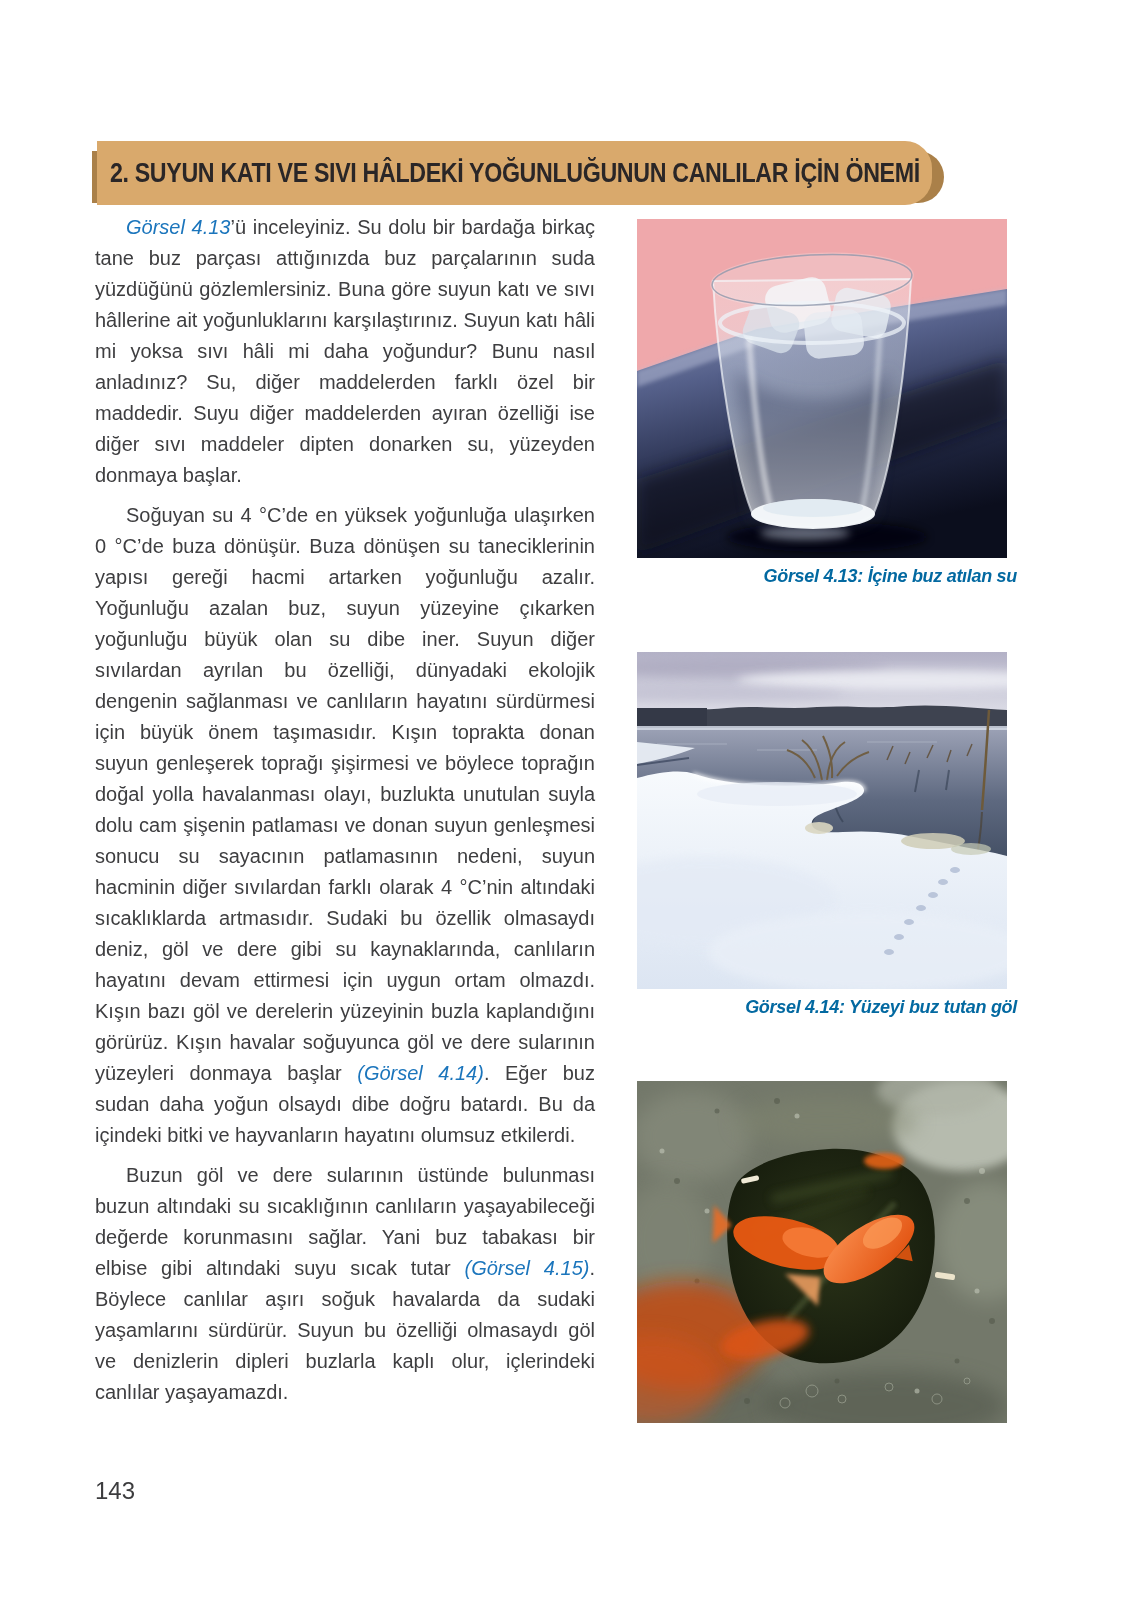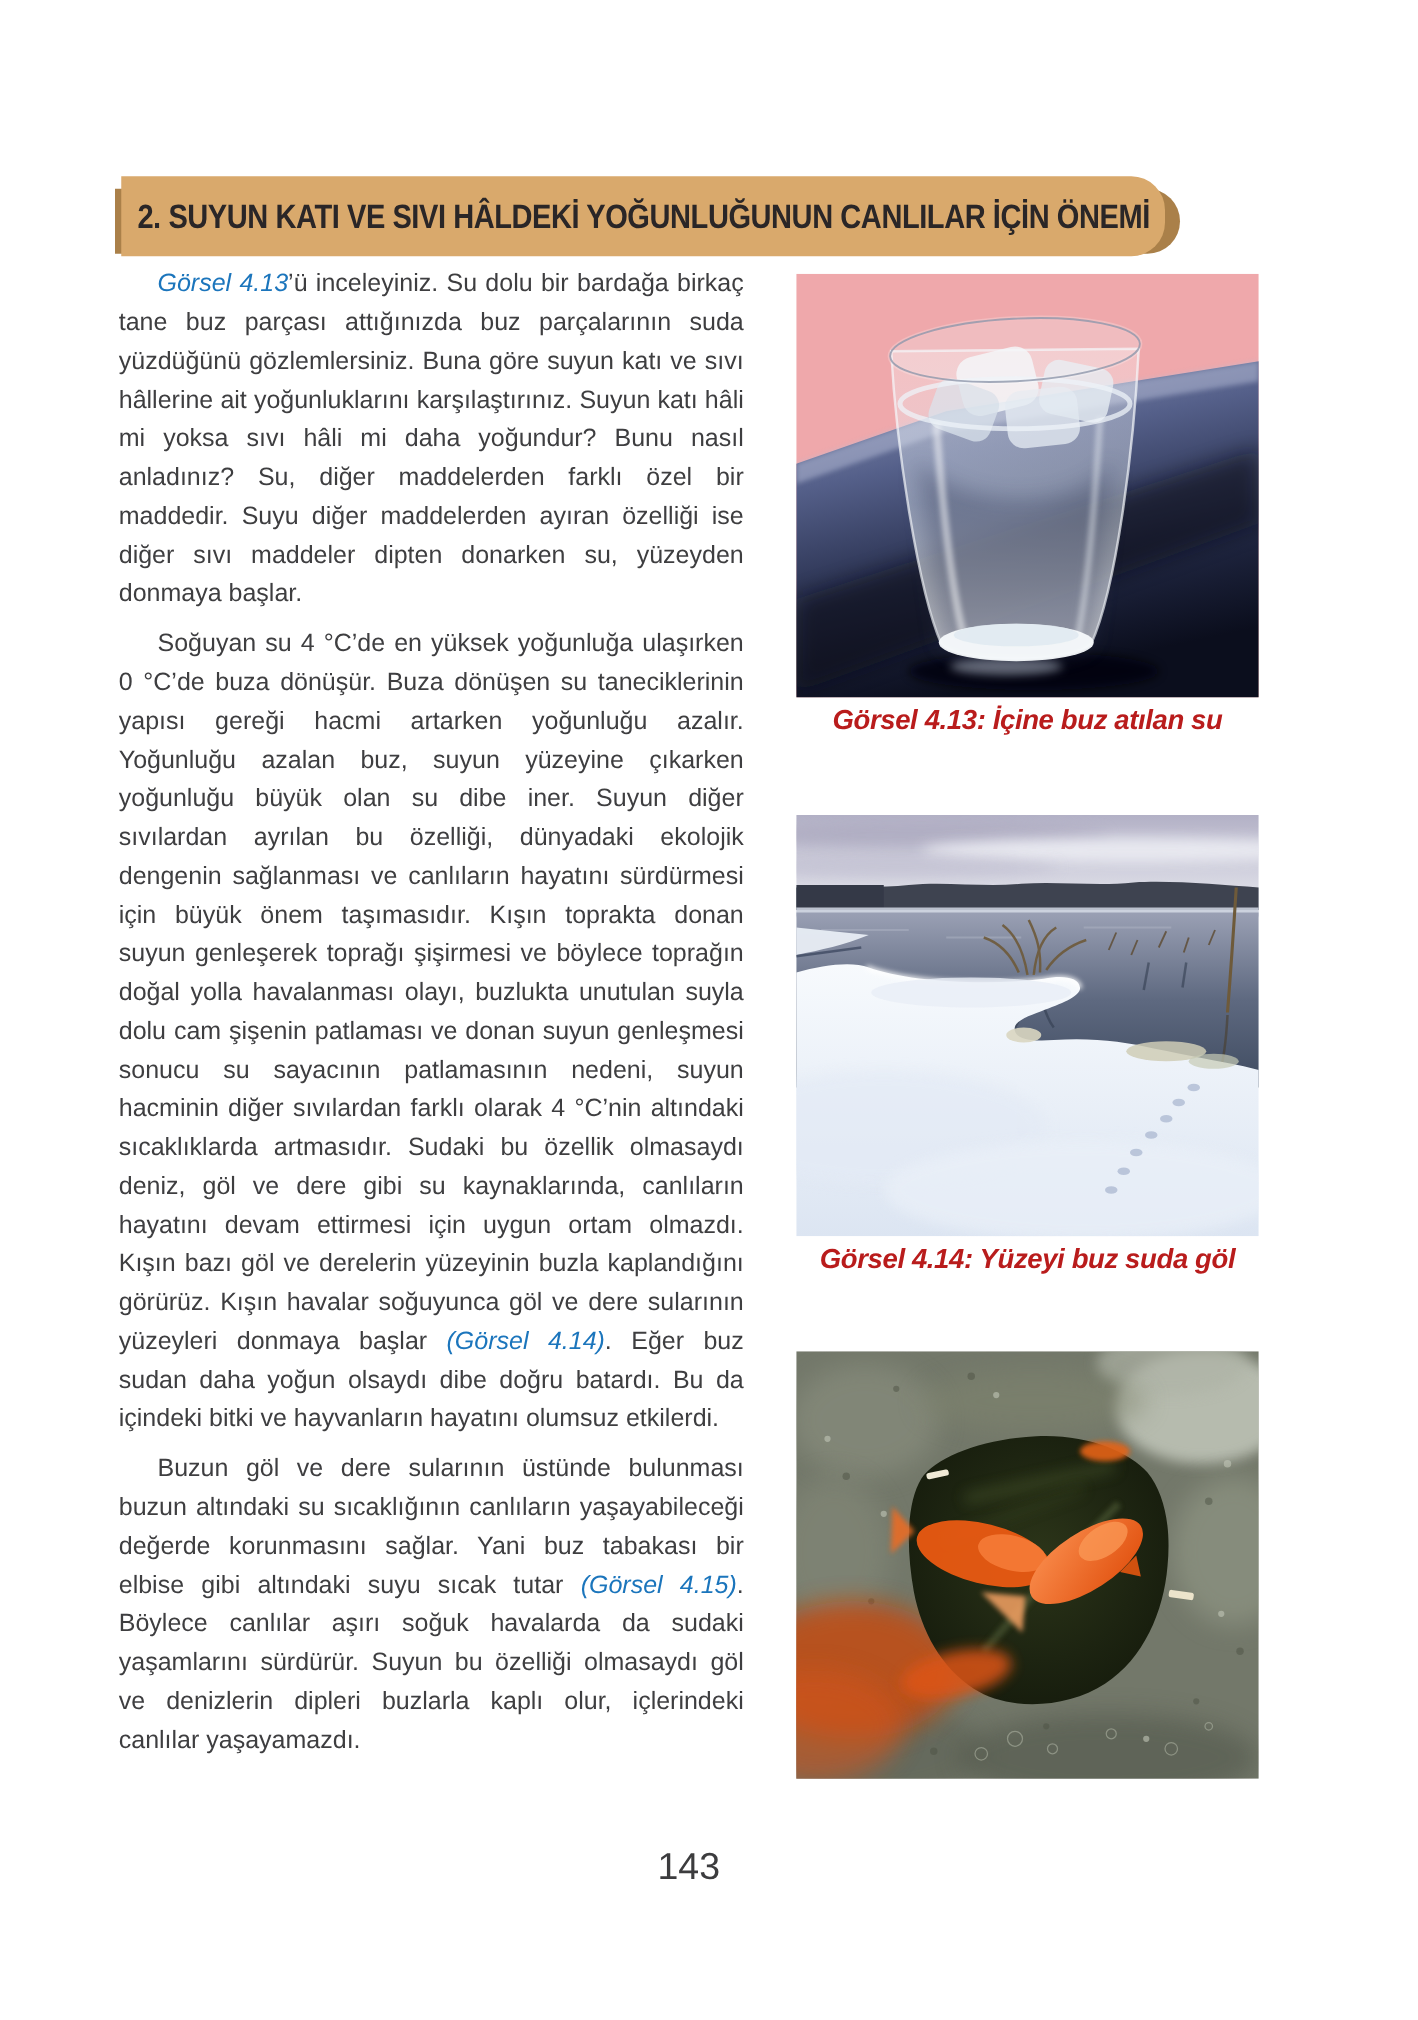--- a/index.html
+++ b/index.html
@@ -33,28 +33,28 @@
     font-size:20px;line-height:31px;
     text-align:justify;text-indent:31px;
     color:#3e3e40;
   }
   .seg-figref{color:#1b75bc;font-style:italic;}
   
   .figure{position:absolute;left:637px;width:370px;}
   .figure svg{display:block;}
   .caption{
     position:absolute;left:627px;width:390px;
-    text-align:center;color:#b91c1c;
+    text-align:right;color:#0369a1;
     font-style:italic;font-weight:bold;
-    font-size:22px;letter-spacing:-0.3px;line-height:22px;
+    font-size:18px;letter-spacing:-0.3px;line-height:22px;
   }
   
   .page-number{
     position:absolute;left:95px;top:1477px;width:912px;
-    text-align:center;font-size:30px;color:#3c3c3e;
+    text-align:left;font-size:24px;color:#3c3c3e;
   }
 </style>
 </head>
 <body>
 
 <div class="page">
 
   <div class="banner-wrap">
     <div class="banner-shadow"></div>
     <div class="banner">
@@ -194,21 +194,21 @@
         <ellipse cx="318" cy="218" rx="5" ry="3"></ellipse>
           <ellipse cx="306" cy="230" rx="5" ry="3"></ellipse>
         <ellipse cx="296" cy="243" rx="5" ry="3"></ellipse>
           <ellipse cx="284" cy="256" rx="5" ry="3"></ellipse>
         <ellipse cx="272" cy="270" rx="5" ry="3"></ellipse>
           <ellipse cx="262" cy="285" rx="5" ry="3"></ellipse>
         <ellipse cx="252" cy="300" rx="5" ry="3"></ellipse>
       </g>
     </svg>
   </div>
-  <div class="caption" style="top:996px;">Görsel 4.14: Yüzeyi buz suda göl</div>
+  <div class="caption" style="top:996px;">Görsel 4.14: Yüzeyi buz tutan göl</div>
 
   <div class="figure" style="top:1081px;height:342px;">
     <svg width="370" height="342" viewBox="0 0 370 342" role="img">
       <defs>
         <radialGradient id="cHole" cx="0.5" cy="0.45" r="0.7">
           <stop offset="0" stop-color="#2c3519"></stop>
             <stop offset="0.55" stop-color="#1d2411"></stop>
             <stop offset="1" stop-color="#12170a"></stop>
         </radialGradient>
         <linearGradient id="cFish" x1="0" y1="0" x2="1" y2="1">

